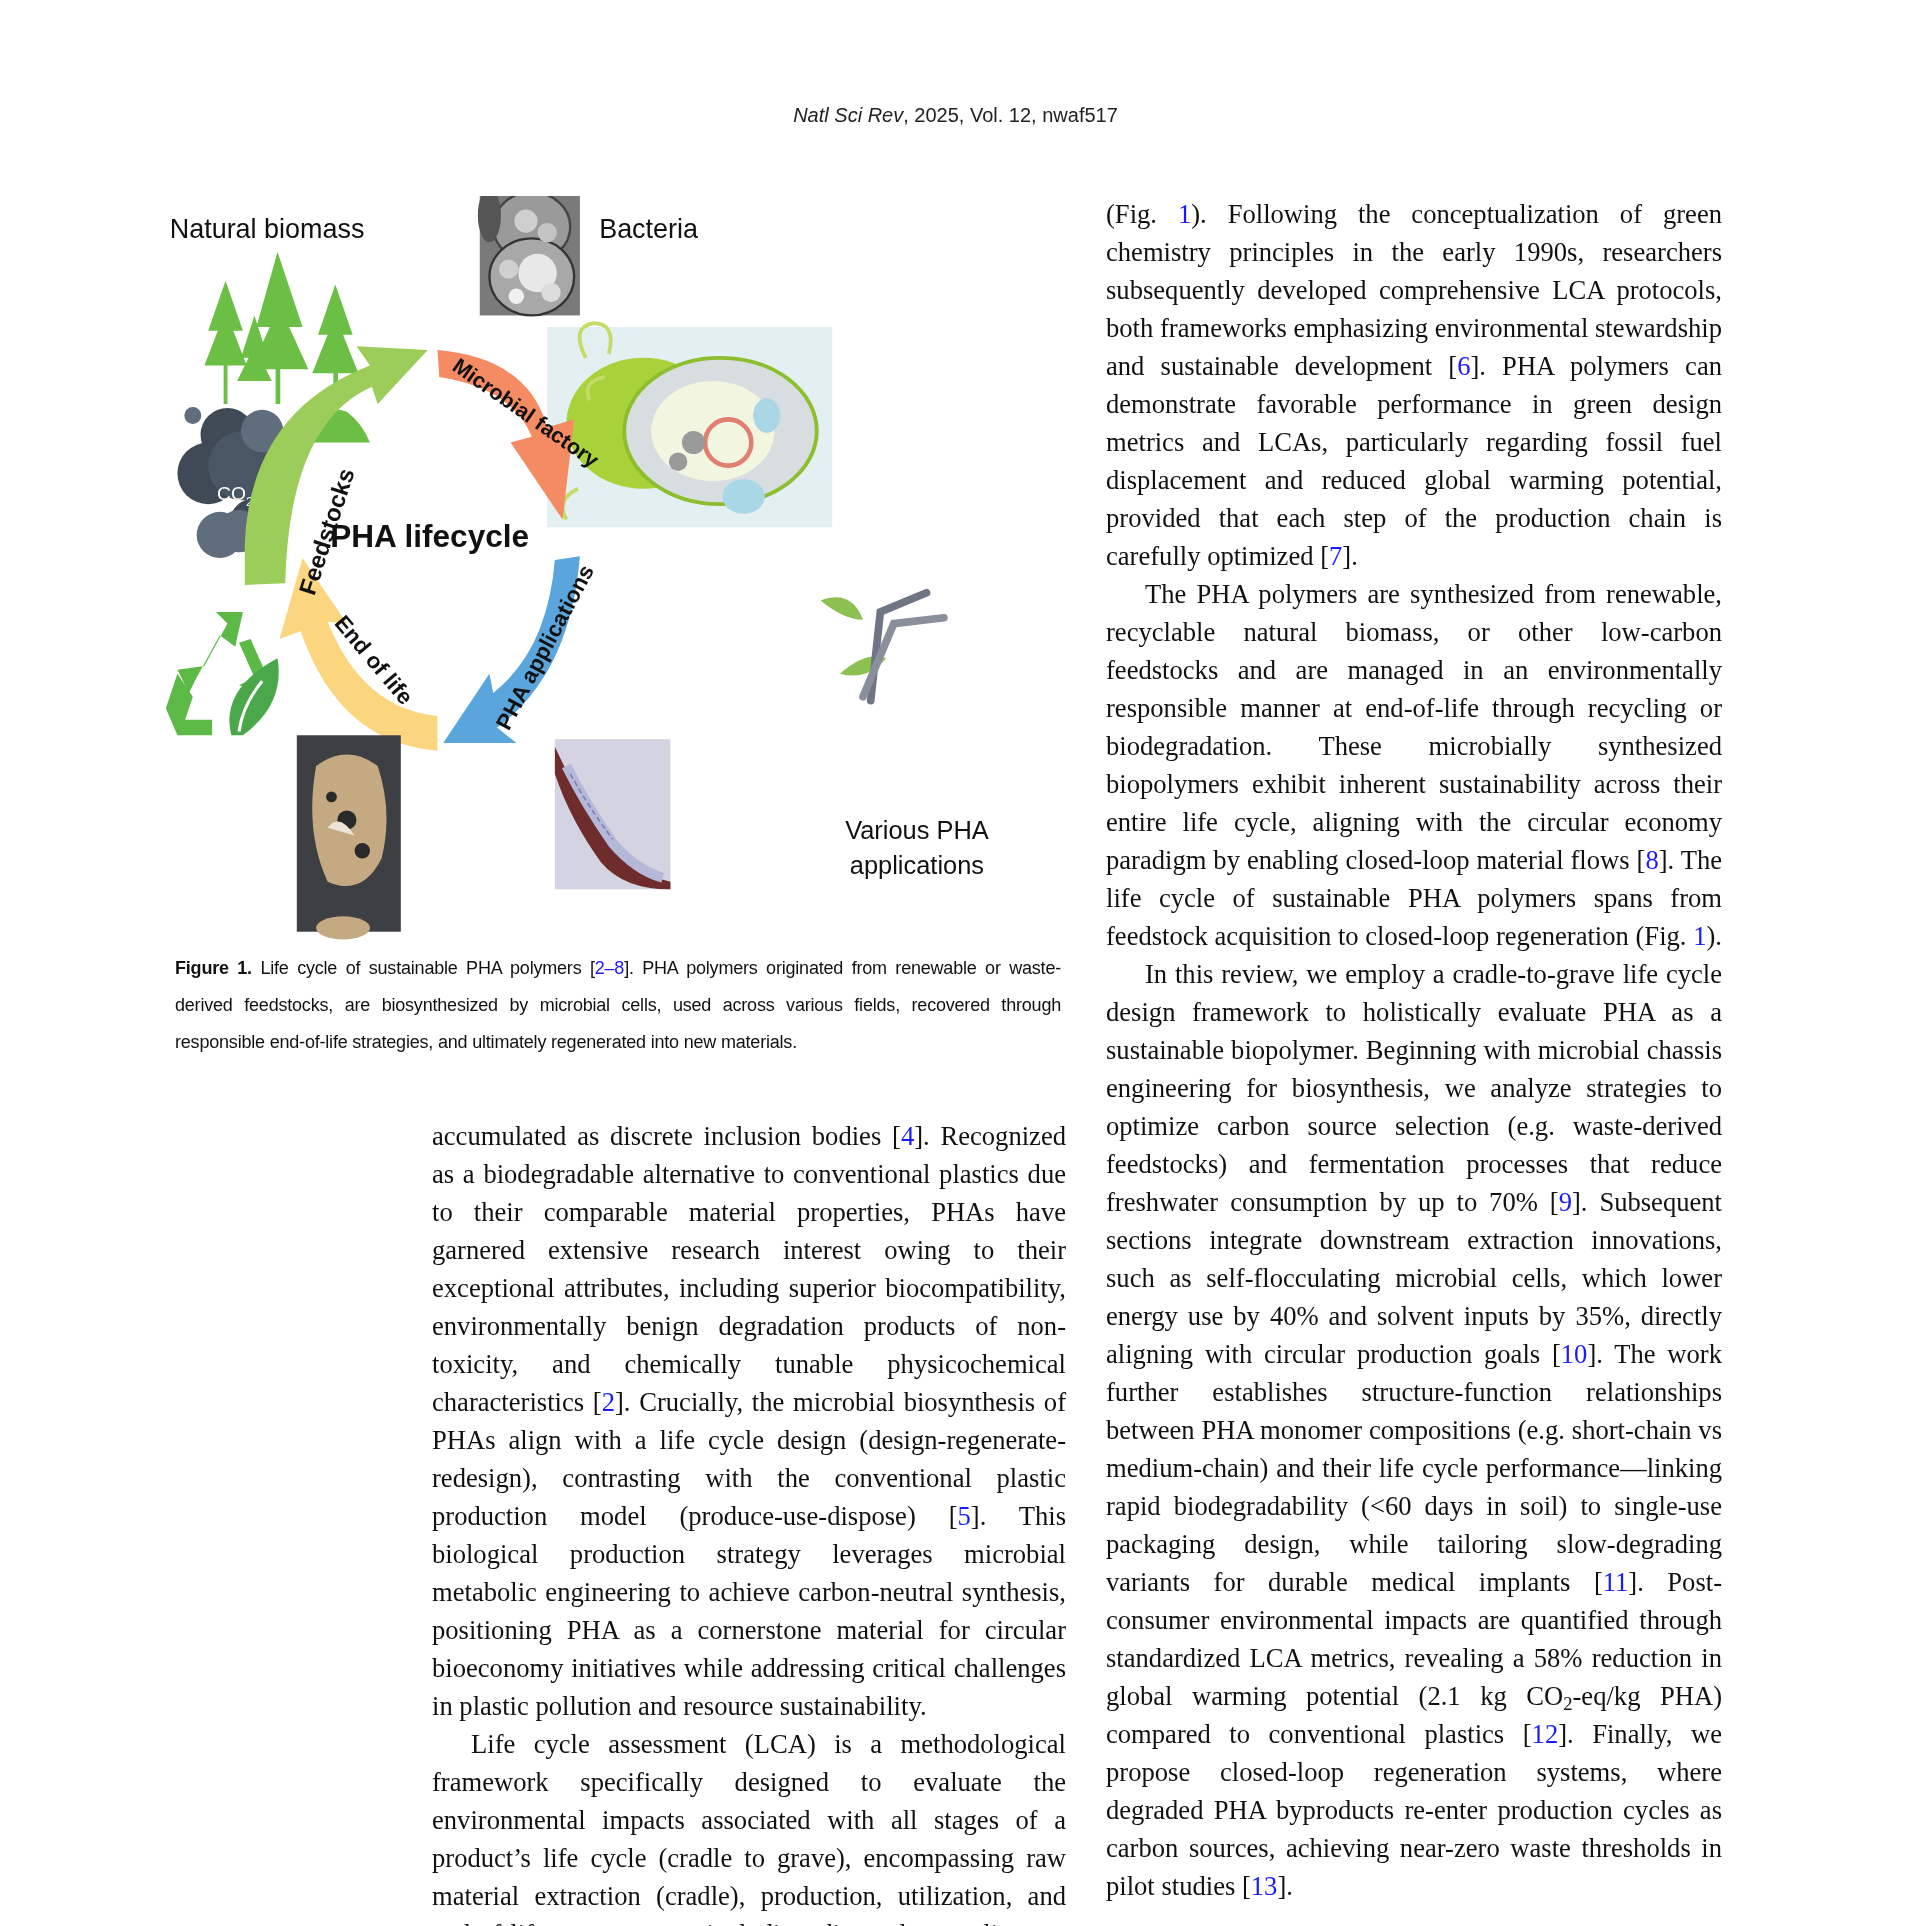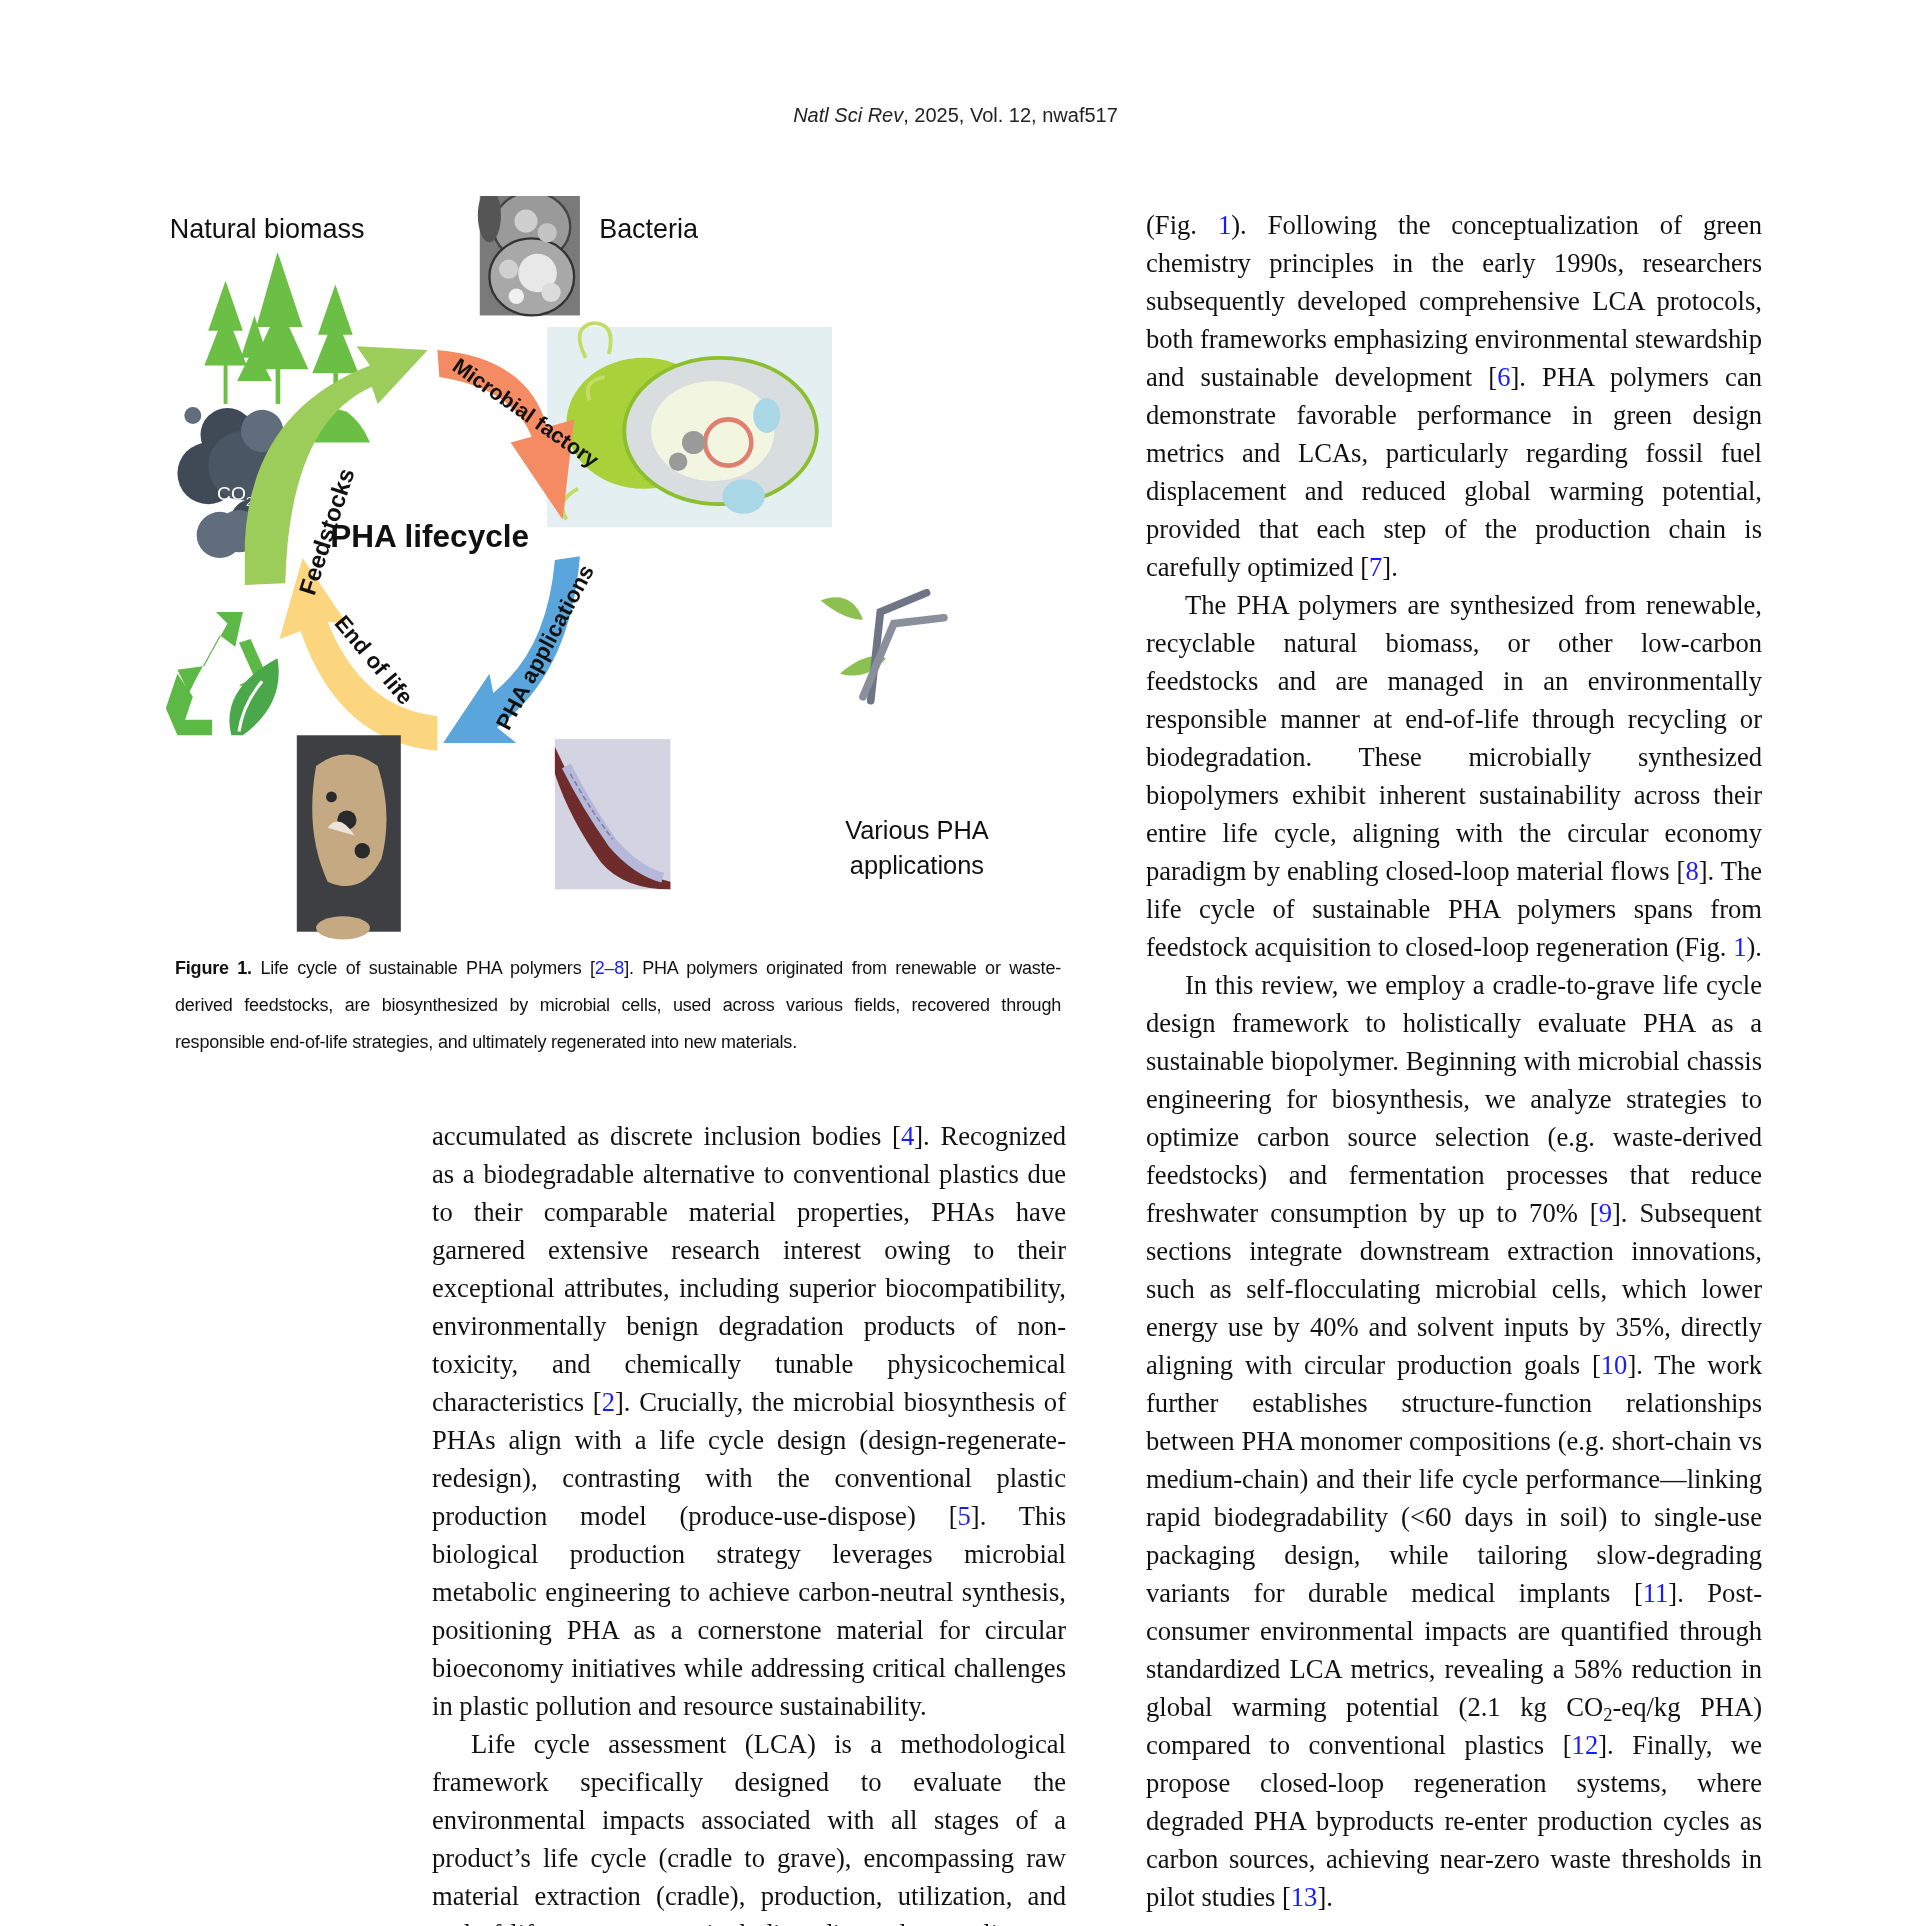--- a/index.html
+++ b/index.html
@@ -23,21 +23,21 @@
   .caption b { font-weight: bold; }
   .ref { color: #1a1aff; }
 
   .col {
     position: absolute; font-family: "Liberation Serif", serif;
     font-size: 26.6px; line-height: 38px; color: #111; text-align: justify;
   }
   .col p { margin: 0; }
   .col p.indent { text-indent: 39px; }
   .col-left { left: 432px; top: 1117px; width: 634px; }
-  .col-right { left: 1106px; top: 206px; width: 616px; margin-left: 40px; }
+  .col-right { left: 1106px; top: 195px; width: 616px; }
   .sub { font-size: 0.7em; vertical-align: -0.25em; line-height: 0; }
 </style>
 </head>
 <body>
 
 <div class="running-head"><i>Natl Sci Rev</i><span>, 2025, Vol. 12, nwaf517</span></div>
 
 <div class="figure">
   <svg viewBox="0 0 2360 1960" xmlns="http://www.w3.org/2000/svg">
 

